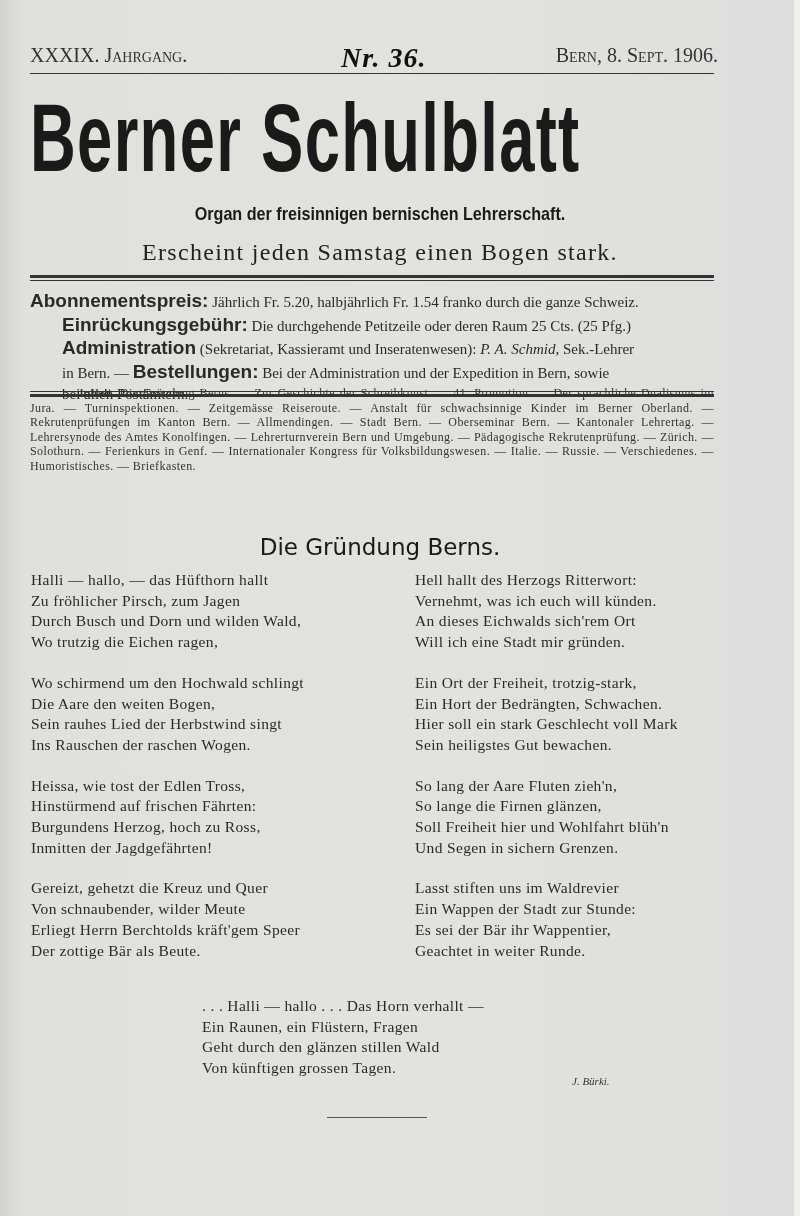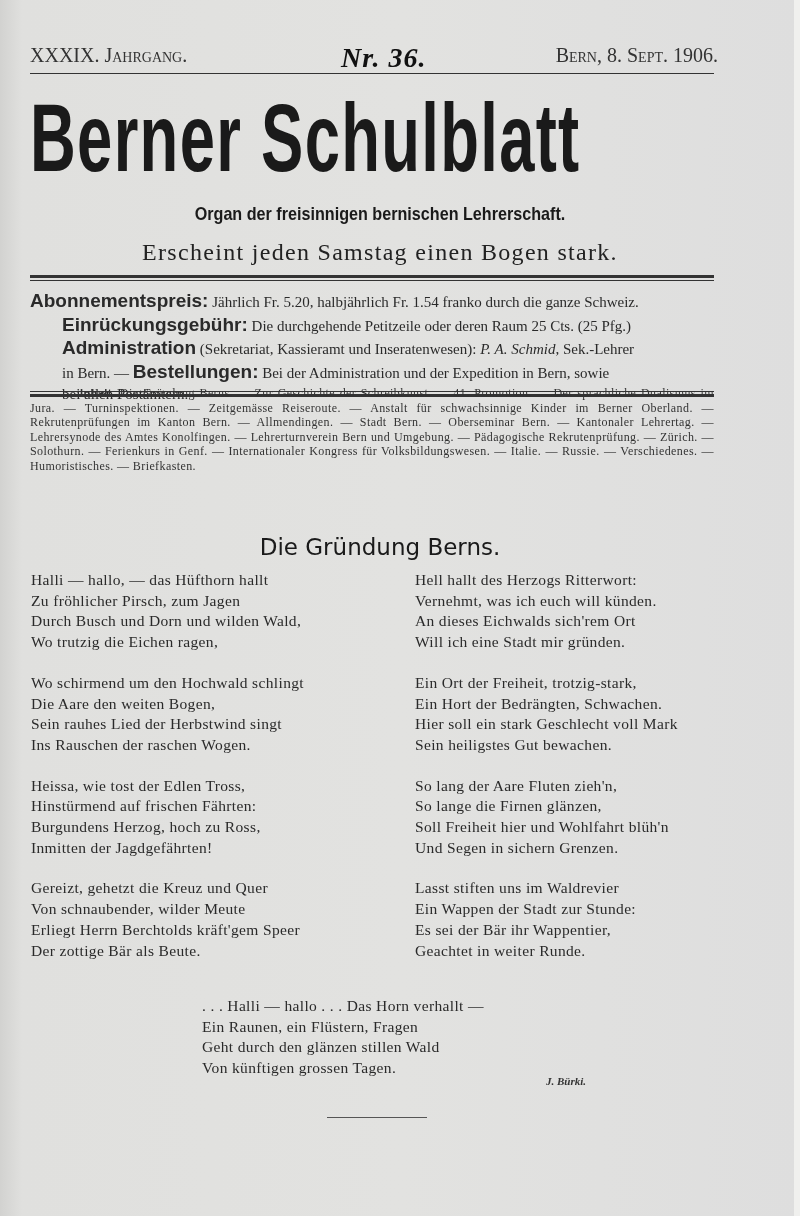--- a/index.html
+++ b/index.html
@@ -26,21 +26,21 @@
   .info b{font-family:"Liberation Sans",sans-serif;font-size:19px;}
   .info .ind{padding-left:32px;}
   .toc{position:absolute;left:30px;width:684px;top:386px;font-size:12px;line-height:14.6px;color:#333;letter-spacing:0.4px;text-align:justify;}
   .toc .lead{font-family:"Liberation Sans",sans-serif;font-weight:bold;font-size:11px;padding-left:50px;}
   .h2{position:absolute;left:0;width:760px;top:524px;text-align:center;font-family:"DejaVu Sans",sans-serif;font-size:23px;color:#1a1a1a;margin-top:10px;}
   .col{position:absolute;font-size:15.5px;line-height:20.7px;color:#2a2a2a;letter-spacing:0.35px;}
   .col .stanza{margin-bottom:20px;}
   .left{left:31px;top:570px;}
   .right{left:415px;top:570px;}
   .final{position:absolute;left:202px;top:996px;font-size:15.5px;line-height:20.7px;color:#2a2a2a;letter-spacing:0.35px;}
-  .sig{position:absolute;left:546px;top:1075px;font-style:italic;font-size:11px;color:#333;font-weight:bold;}
+  .sig{position:absolute;left:572px;top:1075px;font-style:italic;font-size:11px;color:#333;}
   .endrule{position:absolute;left:327px;top:1117px;width:100px;height:1px;background:#555;}
 </style>
 </head>
 <body>
 
 <div class="page">
   <div class="edge"></div>
 
   <div class="masthead">
     <span class="l sc">XXXIX. Jahrgang.</span>

